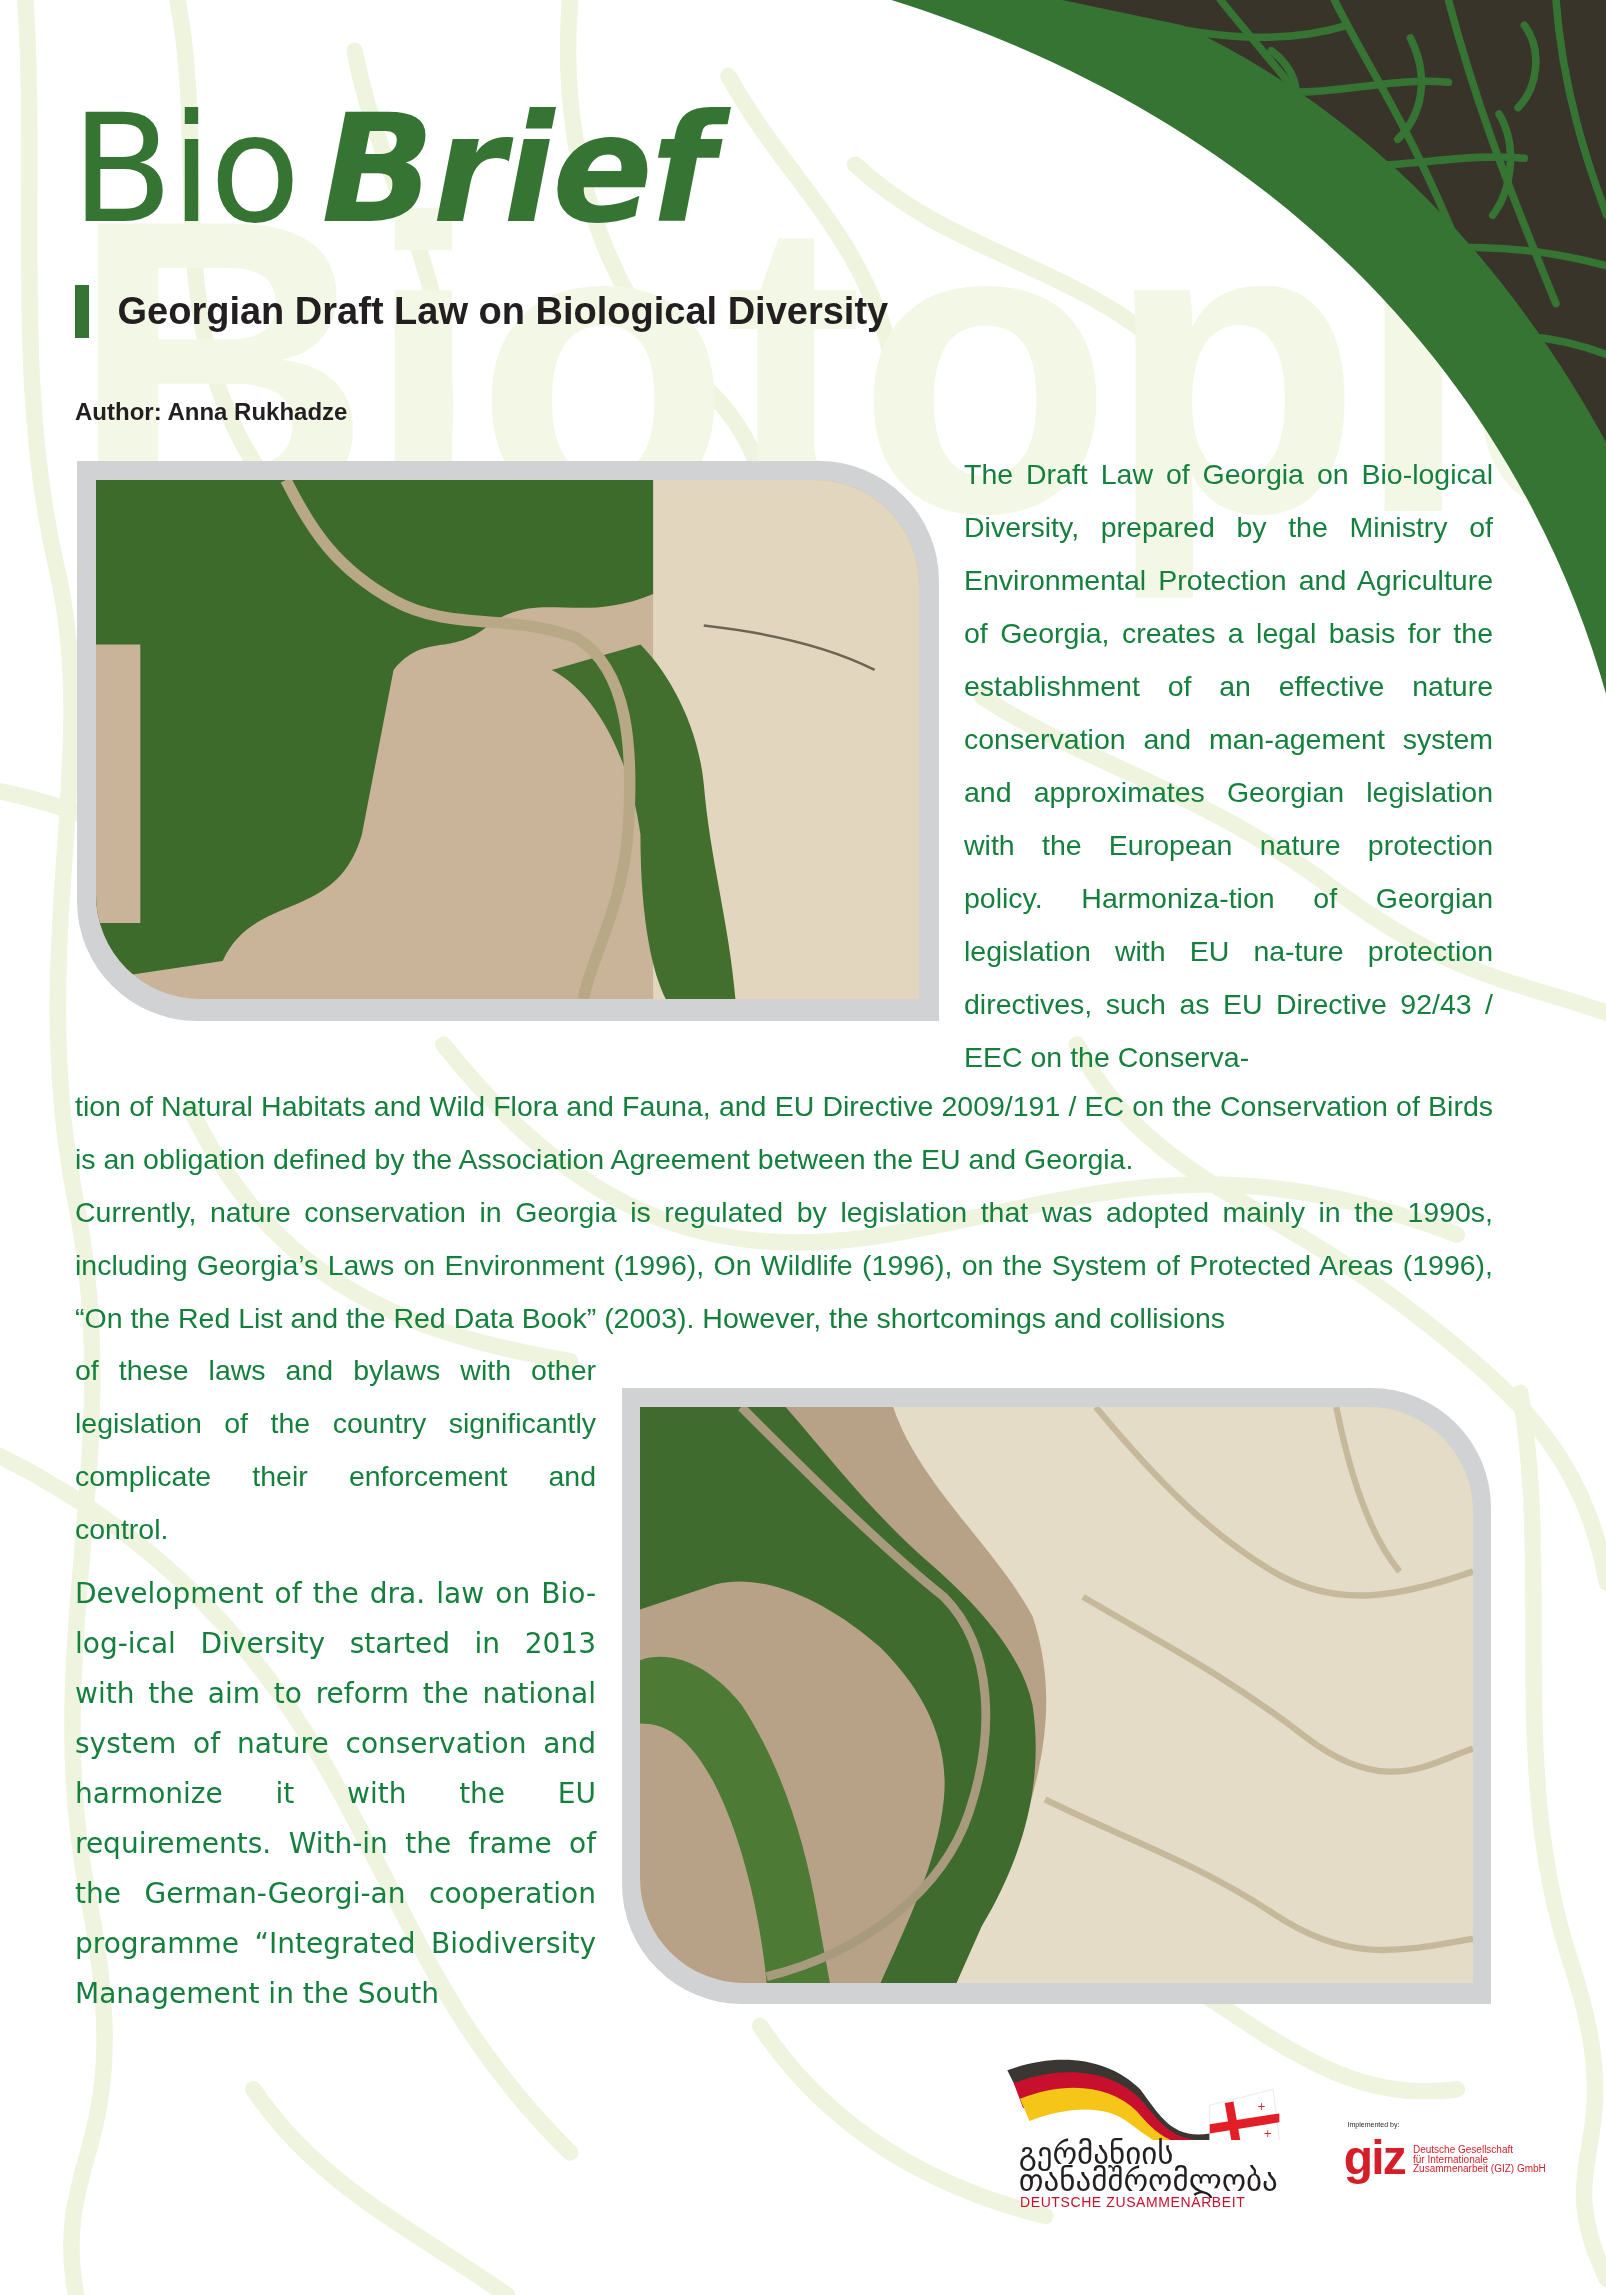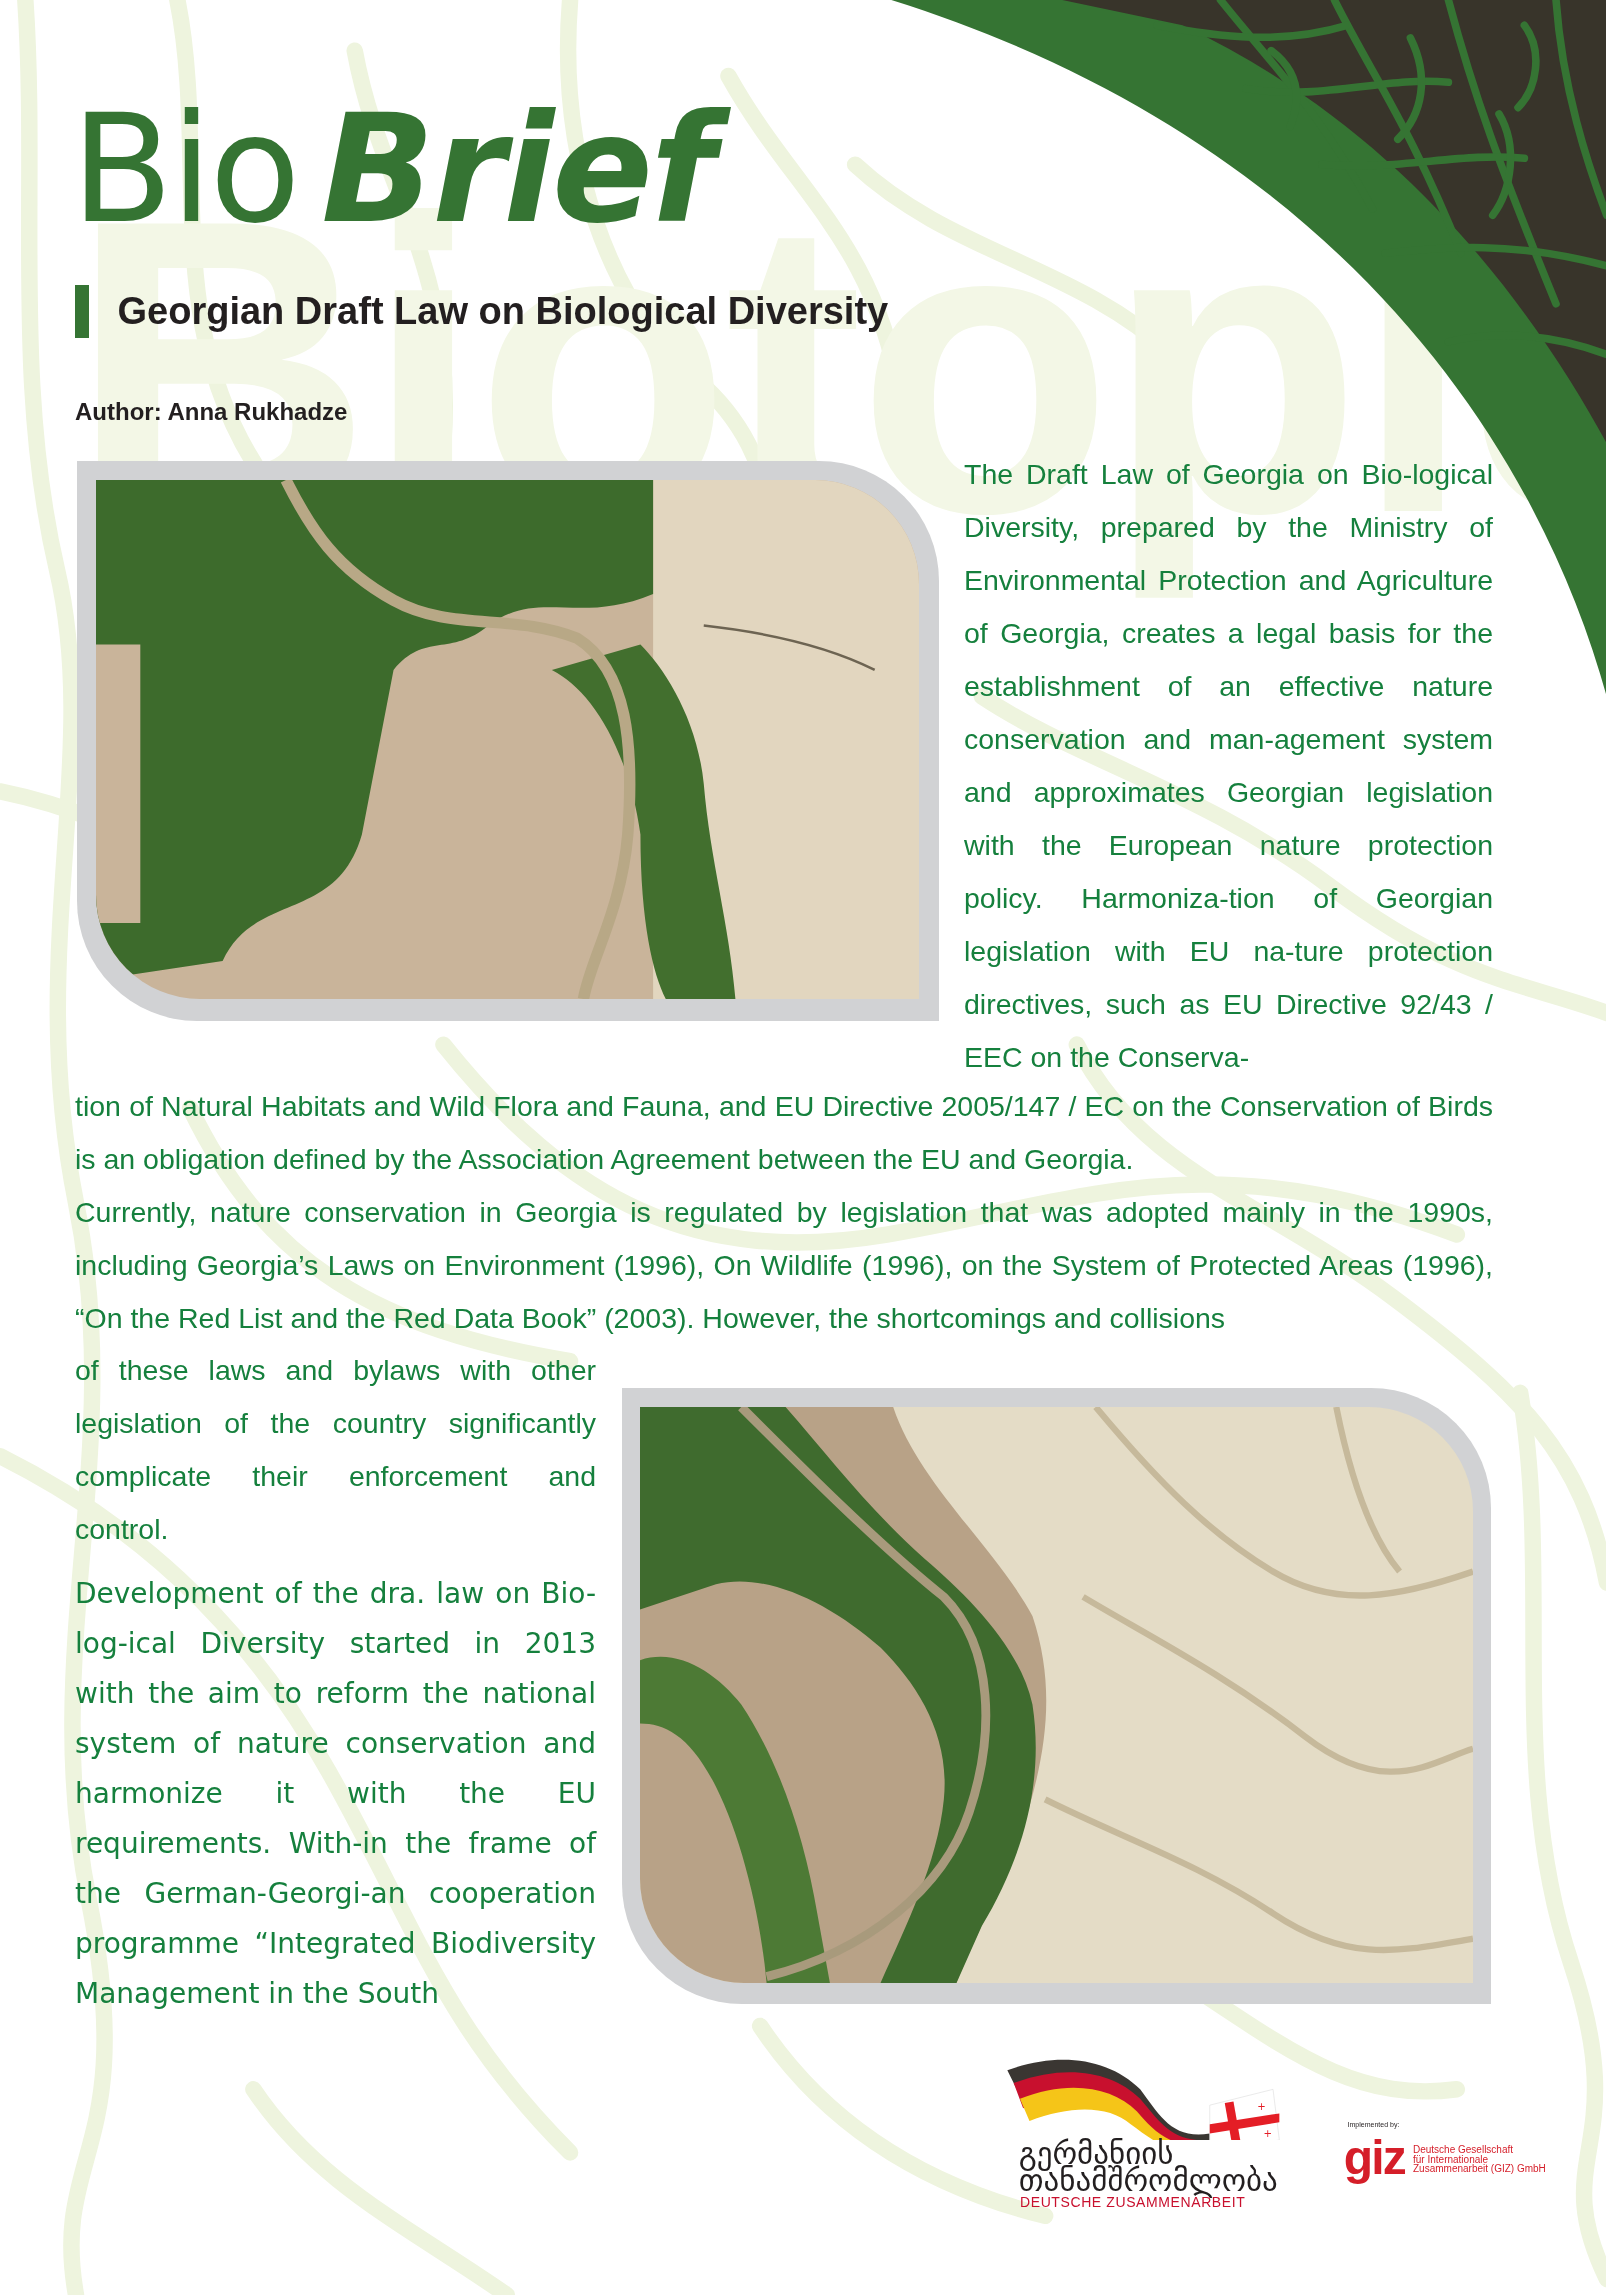--- a/index.html
+++ b/index.html
@@ -107,21 +107,21 @@
       <path d="M0 260 H70 V700 H0 Z" fill="#c9b49a"></path>
       <path d="M720 300 C 780 330, 840 420, 860 560 C 860 700, 880 780, 900 820 H 1010 C 1000 700, 970 600, 960 480 C 950 380, 900 300, 860 260 Z" fill="#426f2e"></path>
       <path d="M300 0 C 340 80, 380 140, 470 190 C 560 240, 660 210, 760 250 C 840 300, 850 420, 840 560 C 830 680, 780 760, 770 820" fill="none" stroke="#b8a886" stroke-width="18"></path>
       <path d="M960 230 C 1050 240, 1150 260, 1230 300" fill="none" stroke="#6d6452" stroke-width="4"></path>
     </svg>
   </div>
 </div>
 
 <div class="text-block tb1">The Draft Law of Georgia on Bio-logical Diversity, prepared by the Ministry of Environmental Protection and Agriculture of Georgia, creates a legal basis for the establishment of an effective nature conservation and man-agement system and approximates Georgian legislation with the European nature protection policy. Harmoniza-tion of Georgian legislation with EU na-ture protection directives, such as EU Directive 92/43 / EEC on the Conserva-</div>
 
-<div class="text-block tb2">tion of Natural Habitats and Wild Flora and Fauna, and EU Directive 2005/147 / EC on the Conservation of Birds is an obligation defined by the Association Agreement between the EU and Georgia.</div>
+<div class="text-block tb2">tion of Natural Habitats and Wild Flora and Fauna, and EU Directive 2009/191 / EC on the Conservation of Birds is an obligation defined by the Association Agreement between the EU and Georgia.</div>
 
 <div class="text-block tb3">Currently, nature conservation in Georgia is regulated by legislation that was adopted mainly in the 1990s, including Georgia’s Laws on Environment (1996), On Wildlife (1996), on the System of Protected Areas (1996), “On the Red List and the Red Data Book” (2003). However, the shortcomings and collisions</div>
 
 <div class="text-block tb4">of these laws and bylaws with other legislation of the country significantly complicate their enforcement and control.</div>
 
 <div class="text-block tb5">Development of the dra. law on Bio-log-ical Diversity started in 2013 with the aim to reform the national system of nature conservation and harmonize it with the EU requirements. With-in the frame of the German-Georgi-an cooperation programme “Integrated Biodiversity Management in the South</div>
 
 <div class="frame frame2">
   <div class="photo">
     <svg viewBox="0 0 1316 910" preserveAspectRatio="none">

